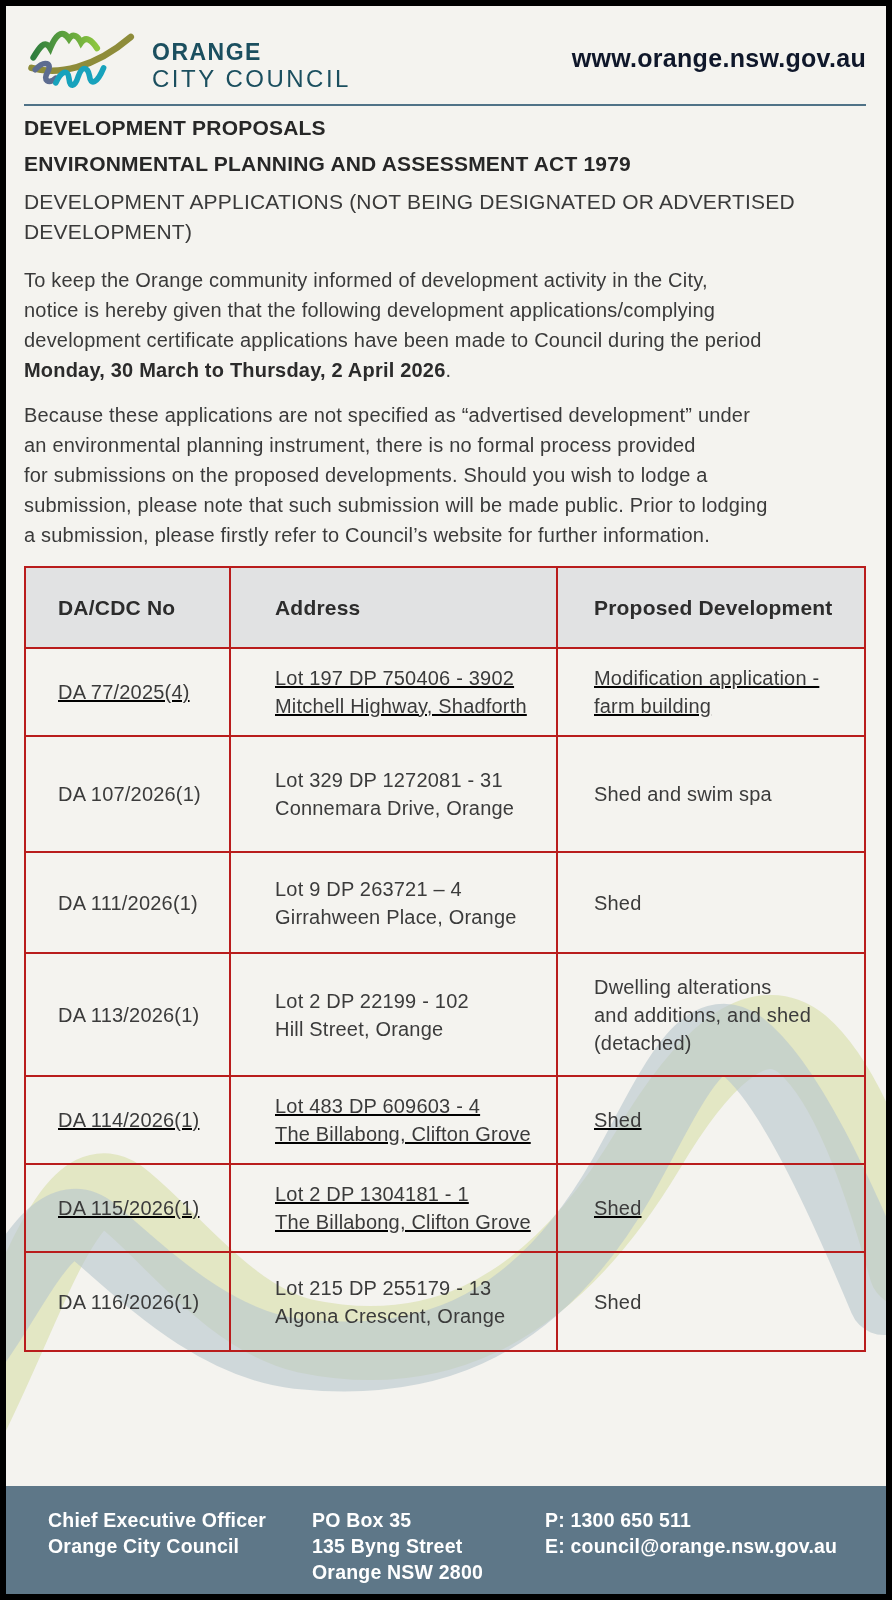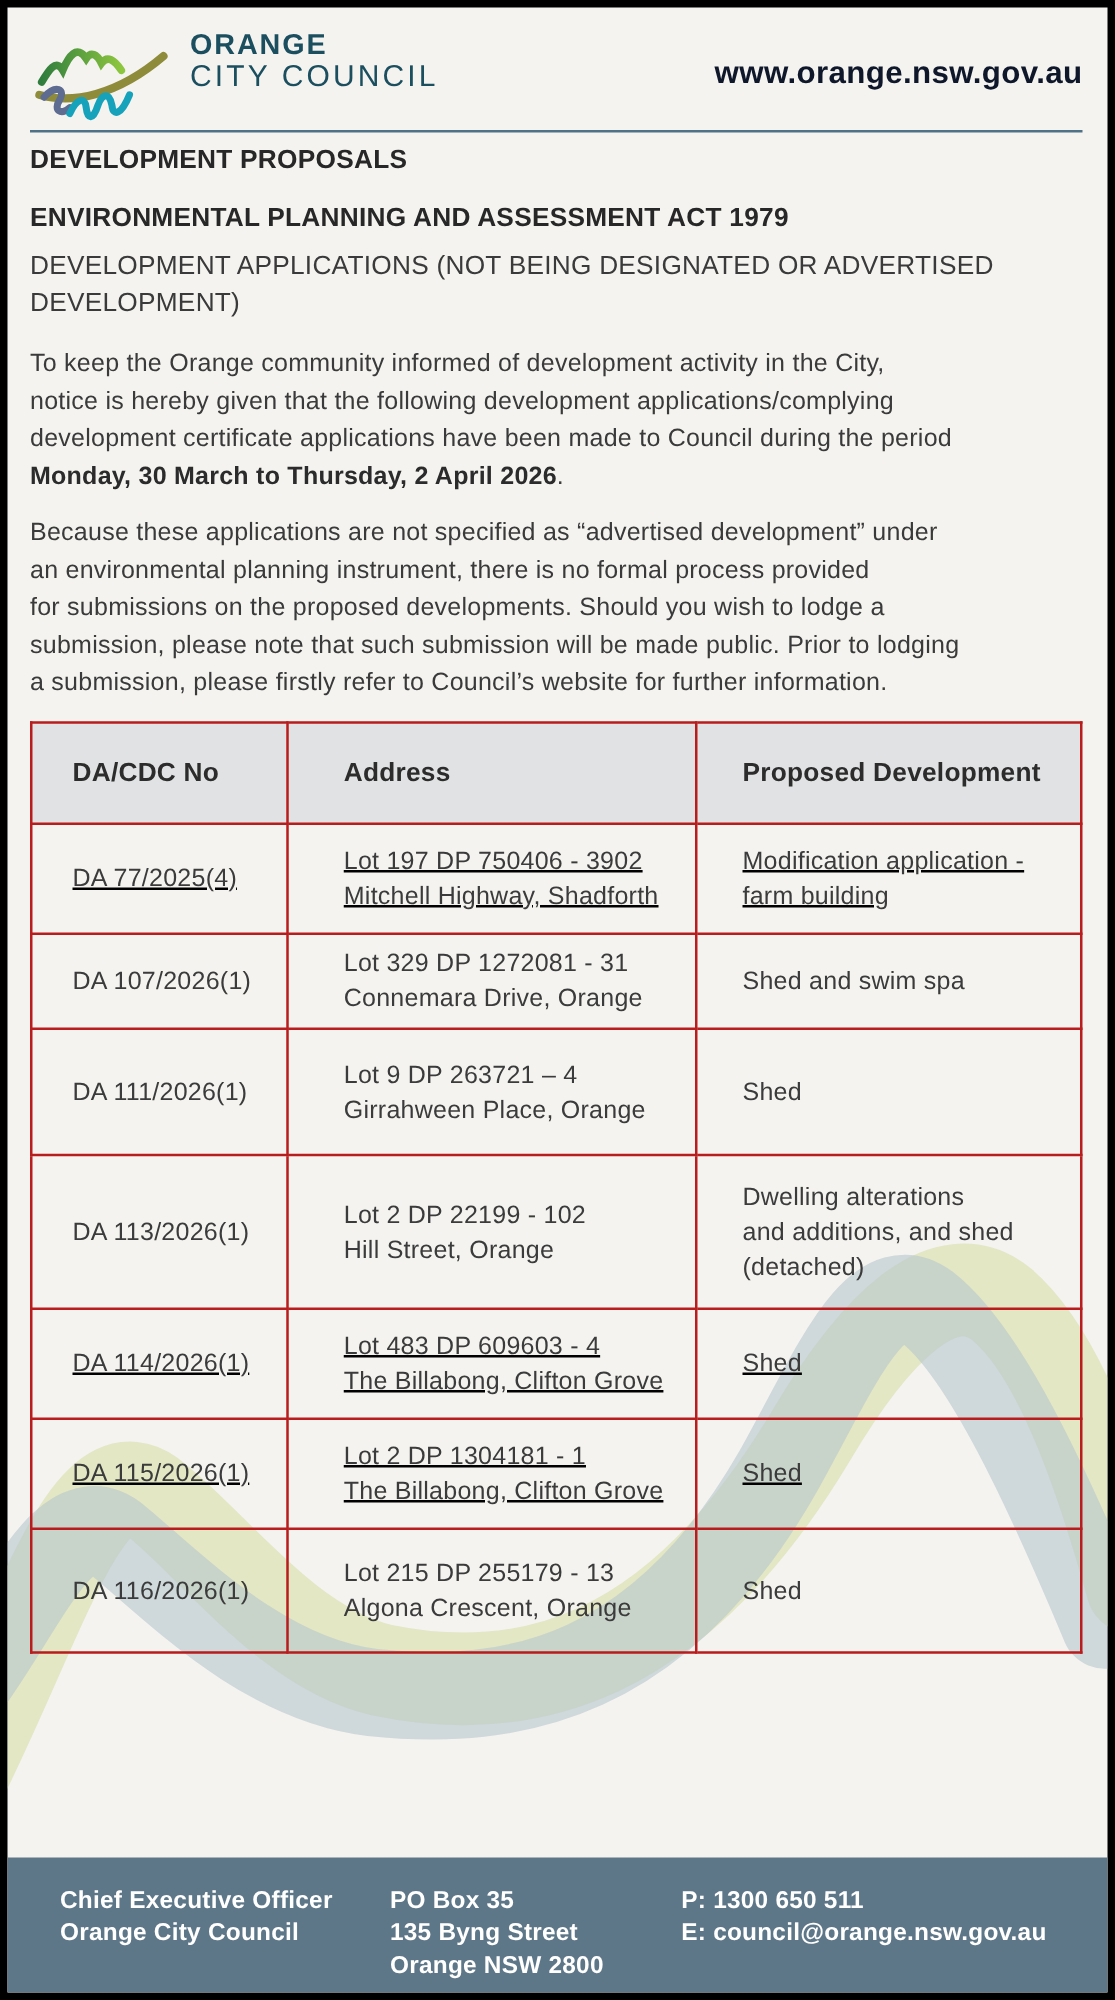--- a/index.html
+++ b/index.html
@@ -30,42 +30,42 @@
     padding: 0 20px 0 18px;
   }
 
   
   .hdr {
     display: flex;
     align-items: flex-start;
     justify-content: space-between;
     padding-top: 12px;
   }
-  .logo { display: flex; align-items: flex-start; gap: 10px; height: 74px; }
+  .logo { display: flex; align-items: flex-end; gap: 10px; height: 74px; }
   .logo-text { display: flex; flex-direction: column; justify-content: center; padding-top: 4px; }
   .logo-name {
     font-size: 23px; font-weight: bold; letter-spacing: 1.5px;
     color: #1b4f5f; line-height: 26px;
   }
   .logo-subname {
     font-size: 24px; font-weight: normal; letter-spacing: 2.5px;
     color: #1b4f5f; line-height: 27px;
   }
   .website {
     font-size: 25px; font-weight: bold; color: #0f172a;
     margin-top: 26px; letter-spacing: 0.3px;
   }
   .rule {
     border: none; height: 2px; background: #4f7287;
     margin-top: 12px;
   }
 
   
   .t1 { margin-top: 8px;  font-size: 21px; font-weight: bold; color: #272727; line-height: 27px; letter-spacing: 0.2px; }
-  .t2 { margin-top: 20px;  font-size: 21px; font-weight: bold; color: #272727; line-height: 27px; letter-spacing: 0.2px; }
+  .t2 { margin-top: 9px;  font-size: 21px; font-weight: bold; color: #272727; line-height: 27px; letter-spacing: 0.2px; }
   .subtitle {
     margin-top: 10px; font-size: 21px; font-weight: normal; color: #3a3a3a;
     line-height: 30px; white-space: pre-line; letter-spacing: 0.2px;
   }
   .para {
     font-size: 20px; color: #3a3a3a; line-height: 30px;
     white-space: pre-line; letter-spacing: 0.2px;
   }
   .para.p1 { margin-top: 18px; }
   .para.p2 { margin-top: 15px; }
@@ -92,21 +92,21 @@
     height: 81px;
   }
   table.apps td {
     background: transparent;
     font-size: 20px; color: #3b3b3b; line-height: 28px;
   }
   th.c1, td.c1 { width: 205px; padding-left: 32px; }
   th.c2, td.c2 { width: 327px; padding-left: 44px; }
   th.c3, td.c3 { padding-left: 36px; padding-right: 10px; }
   tr.rh102 { height: 88px; text-decoration: underline; }
-  tr.rh104 { height: 76px; }
+  tr.rh104 { height: 116px; }
   tr.rh101 { height: 101px; }
   tr.rh123 { height: 123px; }
   tr.rh99  { height: 99px;  }
 
   
   .footer {
     position: absolute;
     left: 0; right: 0; bottom: 0;
     height: 108px;
     background: #5e7788;

